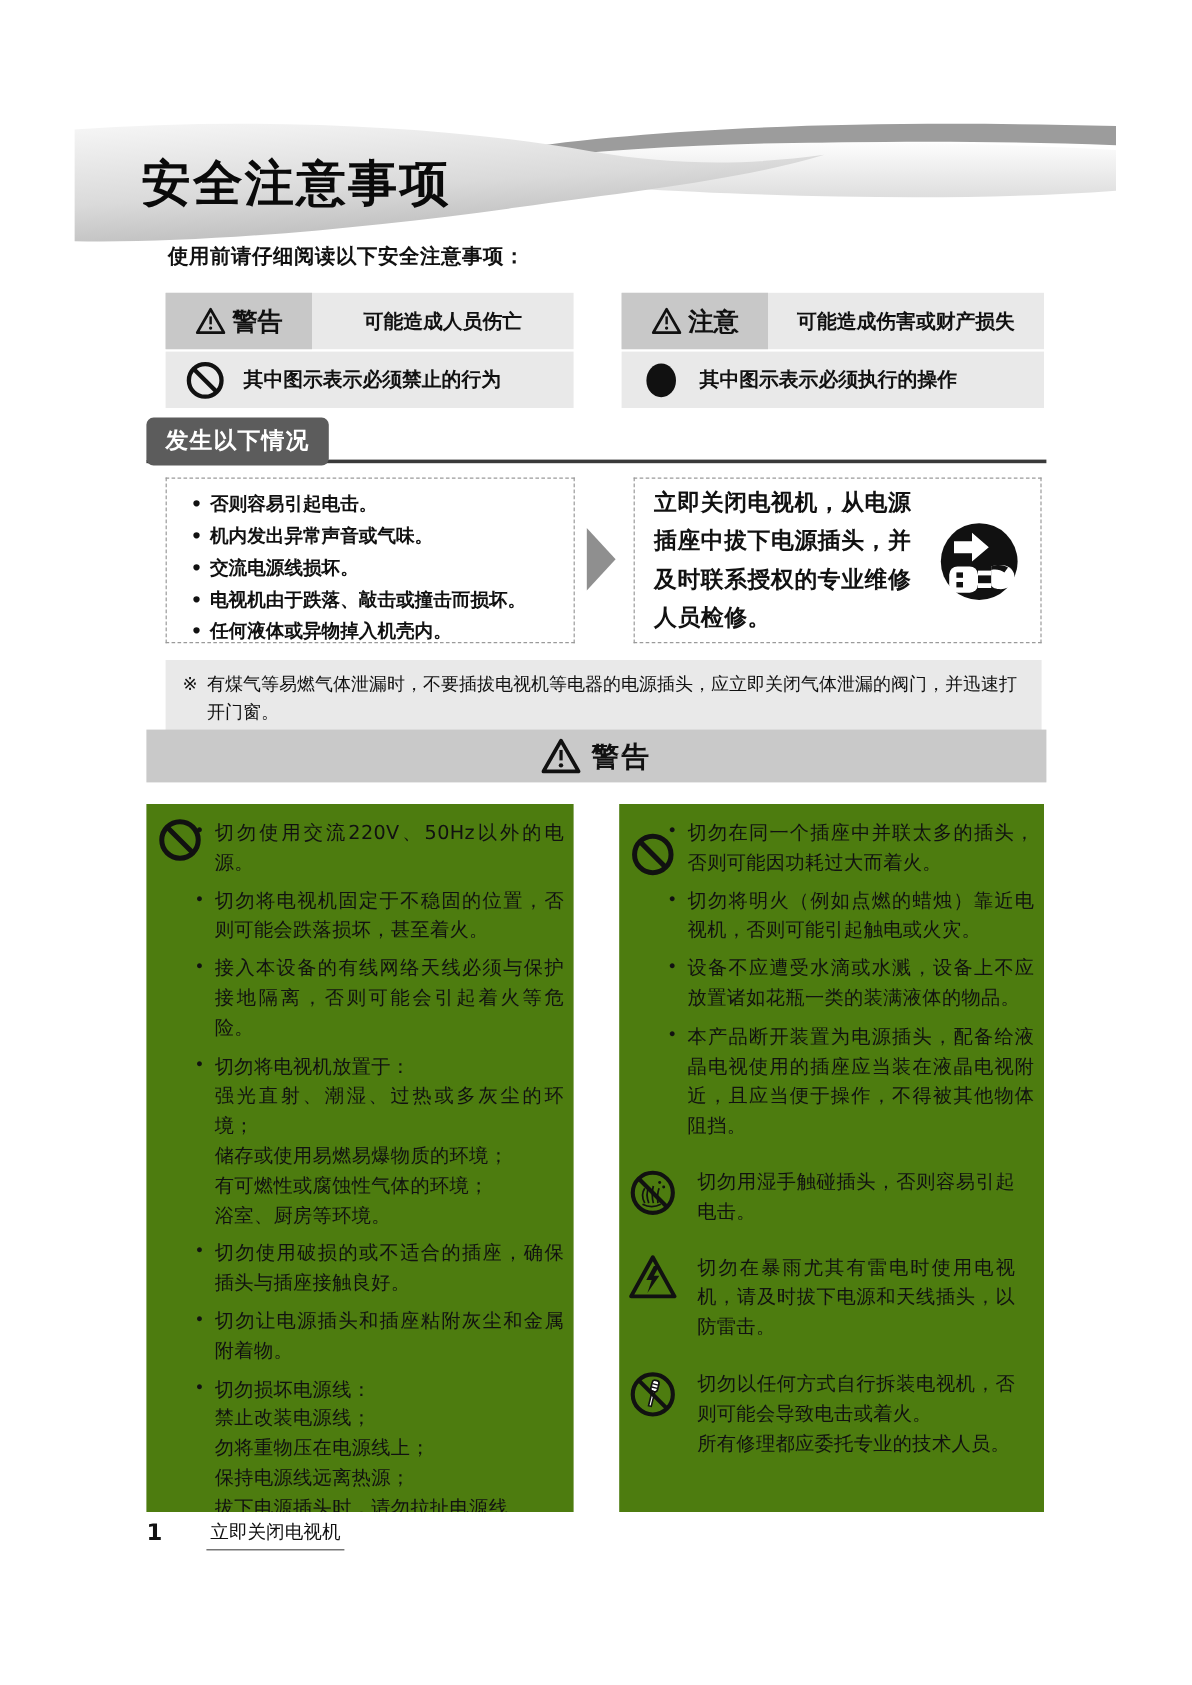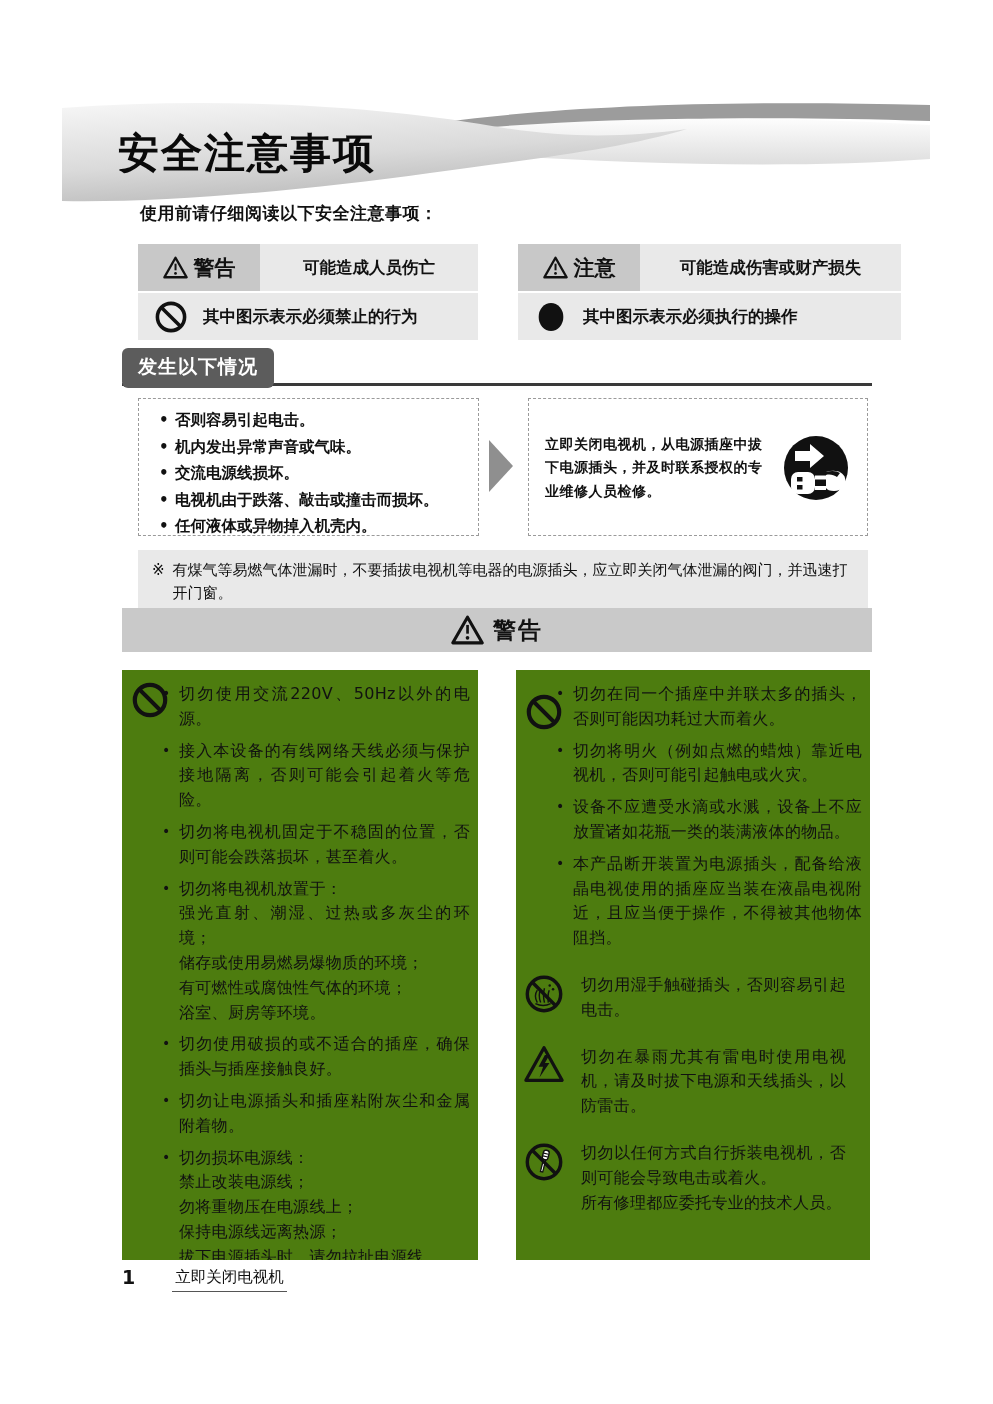--- a/index.html
+++ b/index.html
@@ -10,40 +10,40 @@
   
   .header { position:absolute; left:62px; top:92px; width:868px; height:112px; }
   .header svg { position:absolute; left:0; top:0; width:100%; height:100%; }
   .page-title { position:absolute; left:56px; top:30px; font-size:41px; font-weight:900; letter-spacing:2px; color:#0a0a0a; }
 
   .intro { position:absolute; left:140px; top:198px; font-size:17px; font-weight:600; letter-spacing:0.5px; }
 
   
   .legend-box { position:absolute; top:240px; }
   .legend-box.lb-left { left:138px; width:340px; }
-  .legend-box.lb-right { left:518px; width:383px; }
+  .legend-box.lb-right { left:518px; width:352px; }
   .legend-row { display:flex; align-items:stretch; height:47px; background:#e9e9e9; margin-bottom:2px; }
   .legend-label { width:122px; background:#c8c8c8; display:flex; align-items:center; justify-content:center; gap:6px; font-size:21px; font-weight:800; }
   .legend-desc { flex:1; display:flex; align-items:center; justify-content:center; font-size:16.5px; font-weight:700; }
   .legend-row2 { display:flex; align-items:center; height:47px; background:#e9e9e9; padding-left:16px; gap:15px; font-size:16.5px; font-weight:700; }
   .tri-icon svg, .small-icon svg { display:block; }
 
   
   .section-badge { position:absolute; left:122px; top:344px; background:#5c5c5c; color:#fff; font-size:19px; font-weight:800; letter-spacing:1px; padding:6px 16px 8px; border-radius:6px; z-index:2; }
   .section-rule { position:absolute; left:122px; top:379px; width:750px; height:3px; background:#3a3a3a; }
 
   
   .cond-box { position:absolute; top:394px; border:1.5px dashed #9a9a9a; background:#fff; height:138px; }
   .cond-box.cb-left { left:138px; width:341px; padding:10px 8px 8px 14px; }
   .cond-box.cb-right { left:528px; width:340px; padding:12px 10px 10px 16px; display:flex; align-items:center; gap:6px; }
   .cond-list { list-style:none; }
   .cond-list li { position:relative; padding-left:22px; font-size:15.5px; font-weight:600; line-height:1.52; margin-bottom:3px; }
   .cond-list li::before { content:"•"; position:absolute; left:6px; top:0; font-size:15px; }
   .proceed-arrow { position:absolute; left:489px; top:436px; width:0; height:0; border-top:26px solid transparent; border-bottom:26px solid transparent; border-left:24px solid #8f8f8f; }
-  .action-text { flex:1; font-size:14px; font-weight:700; line-height:1.68; letter-spacing:0.5px; }
+  .action-text { flex:1; font-size:19px; font-weight:700; line-height:1.68; letter-spacing:0.5px; }
   .action-icon { flex:0 0 auto; width:76px; height:76px; }
 
   
   .note { position:absolute; left:138px; top:546px; width:730px; background:#e9e9e9; padding:9px 14px 10px; display:flex; gap:8px; font-size:15px; line-height:1.5; }
   .note-marker { flex:0 0 auto; }
 
   
   .banner { position:absolute; left:122px; top:604px; width:750px; height:44px; background:#c9c9c9; display:flex; align-items:center; justify-content:center; gap:9px; font-size:23px; font-weight:800; letter-spacing:2px; }
 
   
@@ -193,22 +193,22 @@
 
   <div class="panel panel-left">
     <span class="panel-noicon">
       <svg width="38" height="38" viewBox="0 0 40 40">
           <circle cx="20" cy="20" r="16" fill="none" stroke="#111" stroke-width="4.4"></circle>
           <line x1="8.8" y1="8.8" x2="31.2" y2="31.2" stroke="#111" stroke-width="4.4"></line>
         </svg>
     </span>
     <ul class="plist">
       <li><span>切勿使用交流220V、50Hz以外的电源。</span></li>
+      <li><span>切勿将电视机固定于不稳固的位置，否则可能会跌落损坏，甚至着火。</span></li>
       <li><span>接入本设备的有线网络天线必须与保护接地隔离，否则可能会引起着火等危险。</span></li>
-      <li><span>切勿将电视机固定于不稳固的位置，否则可能会跌落损坏，甚至着火。</span></li>
       <li>
         <span>切勿将电视机放置于：</span>
         <div class="subline">强光直射、潮湿、过热或多灰尘的环境；</div>
         <div class="subline">储存或使用易燃易爆物质的环境；</div>
         <div class="subline">有可燃性或腐蚀性气体的环境；</div>
         <div class="subline">浴室、厨房等环境。</div>
       </li>
       <li><span>切勿使用破损的或不适合的插座，确保插头与插座接触良好。</span></li>
       <li><span>切勿让电源插头和插座粘附灰尘和金属附着物。</span></li>
       <li>

